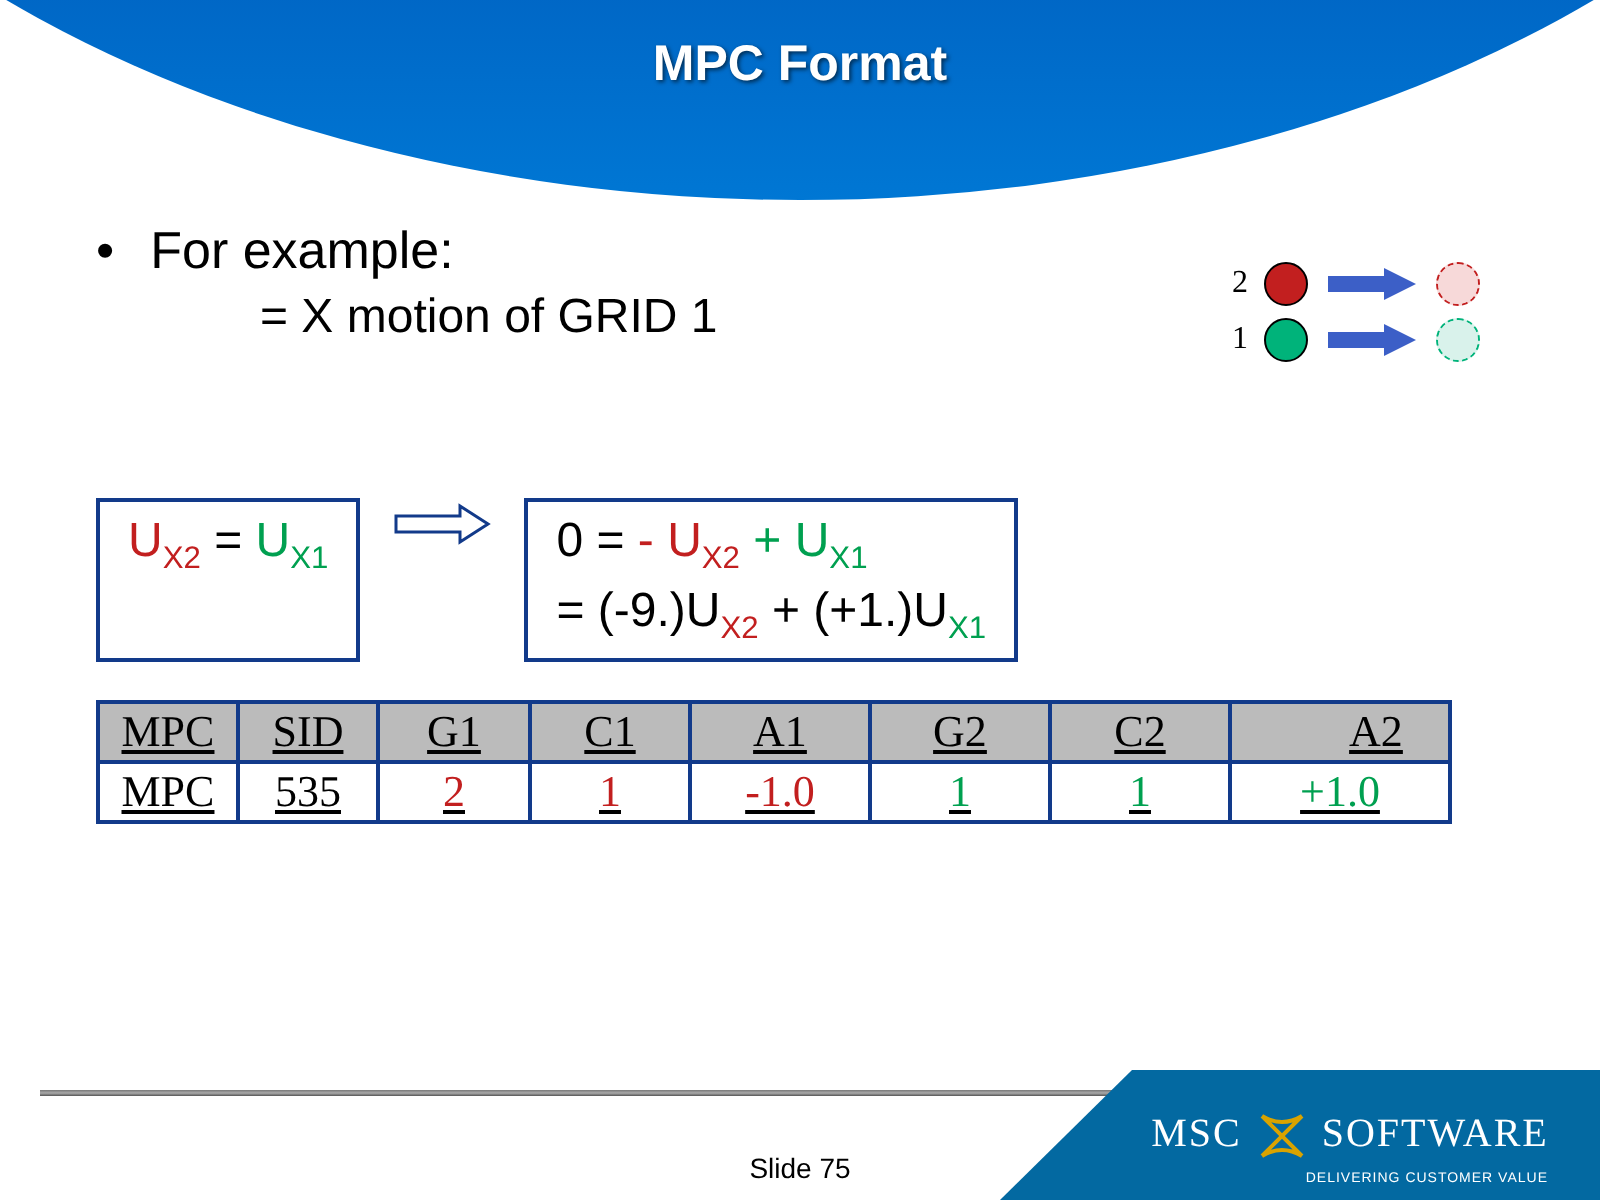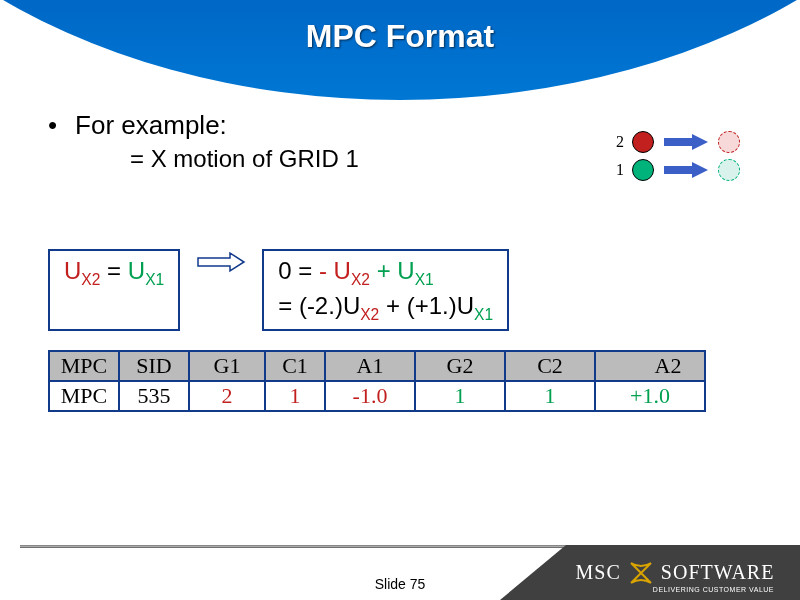--- a/index.html
+++ b/index.html
@@ -2,21 +2,21 @@
 <html><head>
 <meta charset="utf-8">
 <style>
 * { margin: 0; padding: 0; box-sizing: border-box; }
 body { width: 800px; height: 600px; font-family: Arial, Helvetica, sans-serif; background: #fff; position: relative; overflow: hidden; }
 
 
 .top-arc { position: absolute; top: -700px; left: -200px; width: 1200px; height: 800px; border-radius: 50%; background: linear-gradient(180deg, #000428 0%, #002a6a 40%, #0052b3 70%, #0077d4 100%); }
 
 
-.slide-title { position: absolute; top: 18px; width: 100%; text-align: center; color: #fff; font-size: 32px; font-weight: bold; text-shadow: 1px 1px 2px rgba(0,0,0,.6); }
+.slide-title { position: absolute; top: 18px; width: 100%; text-align: center; color: #fff; font-size: 25px; font-weight: bold; text-shadow: 1px 1px 2px rgba(0,0,0,.6); }
 
 
 .content { position: absolute; top: 110px; left: 48px; right: 20px; }
 
 .bul1 { font-size: 26px; margin-bottom: 4px; }
 .bul1::before { content: "•"; margin-right: 18px; color: #000; }
 
 .bul2 { font-size: 24px; margin-left: 55px; margin-top: 6px; }
 .bul2::before { content: "– "; }
 
@@ -37,30 +37,30 @@
 .legend-row { display: flex; align-items: center; gap: 8px; height: 28px; }
 .legend-num { font-size: 16px; width: 12px; text-align: right; }
 .dot { width: 22px; height: 22px; border-radius: 50%; border: 1px solid #000; }
 .dot-red { background: #c21f1f; }
 .dot-green { background: #00b37a; }
 .dot-outline-red { background: #f7d9d9; border: 1px dashed #c21f1f; }
 .dot-outline-green { background: #d9f2eb; border: 1px dashed #00b37a; }
 .big-arrow { width: 48px; }
 
 
-.tbl-wrap { position: absolute; top: 350px; left: 48px; }
+.tbl-wrap { position: absolute; top: 350px; left: 48px; text-decoration: underline; }
 table { border-collapse: collapse; }
 td, th { border: 2px solid #123a8a; padding: 1px 0; font-family: "Times New Roman", serif; font-size: 22px; text-align: center; }
 th { background: #bbb; font-weight: normal; }
-.cw-0 { width: 70px; } .cw-1 { width: 70px; } .cw-2 { width: 76px; } .cw-3 { width: 60px; }
+.cw-0 { width: 70px; } .cw-1 { width: 70px; } .cw-2 { width: 76px; } .cw-3 { width: 80px; }
 .cw-4 { width: 90px; } .cw-5 { width: 90px; } .cw-6 { width: 90px; } .cw-7 { width: 110px; padding-left: 36px; }
 
 
 .bottom-rule { position: absolute; bottom: 52px; left: 20px; right: 20px; height: 3px; background: linear-gradient(180deg, #777 0%, #aaa 50%, #555 100%); }
-.bottom-shape { position: absolute; bottom: 0; right: 0; width: 300px; height: 55px; background: #404040; clip-path: polygon(22% 0, 100% 0, 100% 100%, 0 100%); display: flex; align-items: center; justify-content: center; gap: 6px; padding-left: 50px; }
+.bottom-shape { position: absolute; bottom: 0; right: 0; width: 300px; height: 65px; background: #0369a1; clip-path: polygon(22% 0, 100% 0, 100% 100%, 0 100%); display: flex; align-items: center; justify-content: center; gap: 6px; padding-left: 50px; }
 .msc-text { color: #fff; font-family: "Times New Roman", serif; font-size: 20px; letter-spacing: 1px; display: flex; align-items: center; gap: 6px; }
 .msc-sub { color: #fff; font-size: 7px; letter-spacing: .5px; position: absolute; right: 26px; bottom: 7px; }
 .msc-x { width: 28px; height: 28px; }
 
 .slide-num { position: absolute; bottom: 8px; width: 100%; text-align: center; font-size: 14px; font-family: Arial, sans-serif; }
 </style>
 </head>
 <body>
 
 <div class="top-arc"></div>
@@ -104,21 +104,21 @@
         <path d="M2 9 L34 9 L34 4 L48 13 L34 22 L34 17 L2 17 Z" fill="none" stroke="#123a8a" stroke-width="1.5"></path>
       </svg>
   </div>
   <div class="eq-box">
     <div>
       <span>0 = </span>
       <span class="red"><span>  - U</span><span class="sub">X2</span></span>
       <span class="green"><span>  +  U</span><span class="sub">X1</span></span>
     </div>
     <div>
-      <span class="red"><span style="color:#000">   =   (-2.)U</span><span class="sub">X2</span></span><span class="green"><span style="color:#000"> + (+1.)U</span><span class="sub">X1</span></span>
+      <span class="red"><span style="color:#000">   =   (-9.)U</span><span class="sub">X2</span></span><span class="green"><span style="color:#000"> + (+1.)U</span><span class="sub">X1</span></span>
     </div>
   </div>
 </div>
 
 <div class="tbl-wrap">
   <table>
     <tbody>
         <tr>
       <th class="cw-0">MPC</th>
       <th class="cw-1">SID</th>

